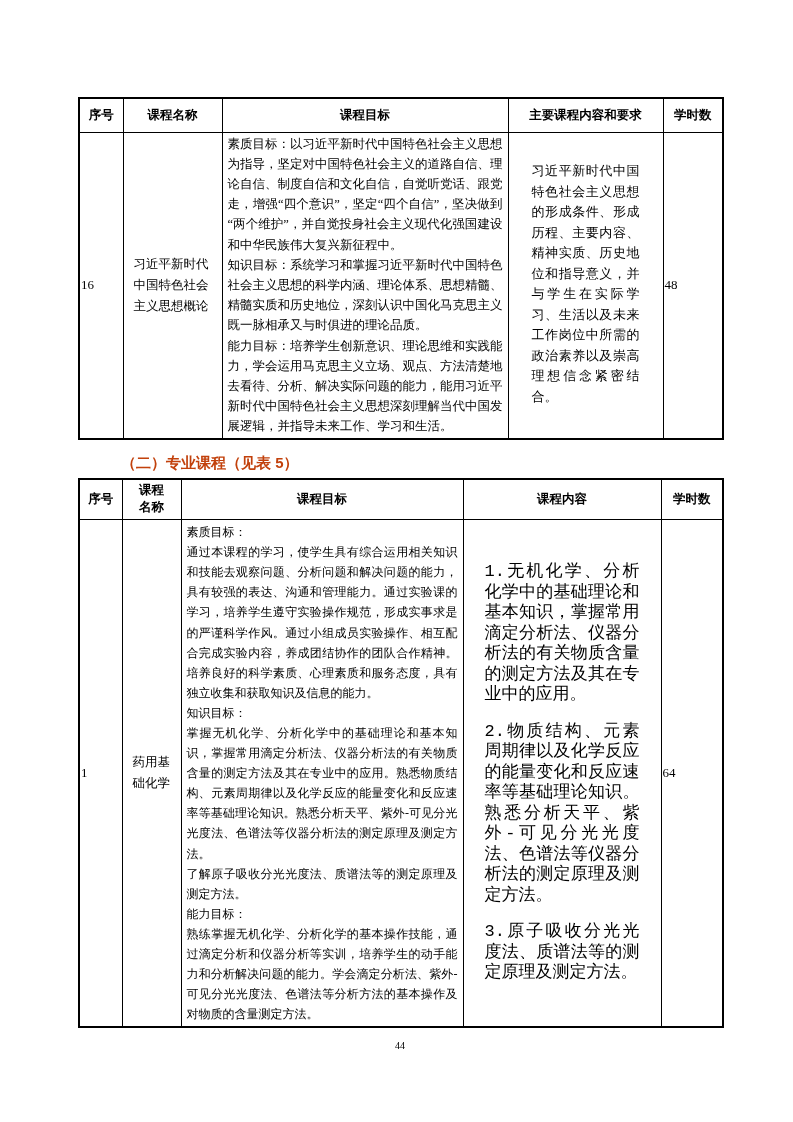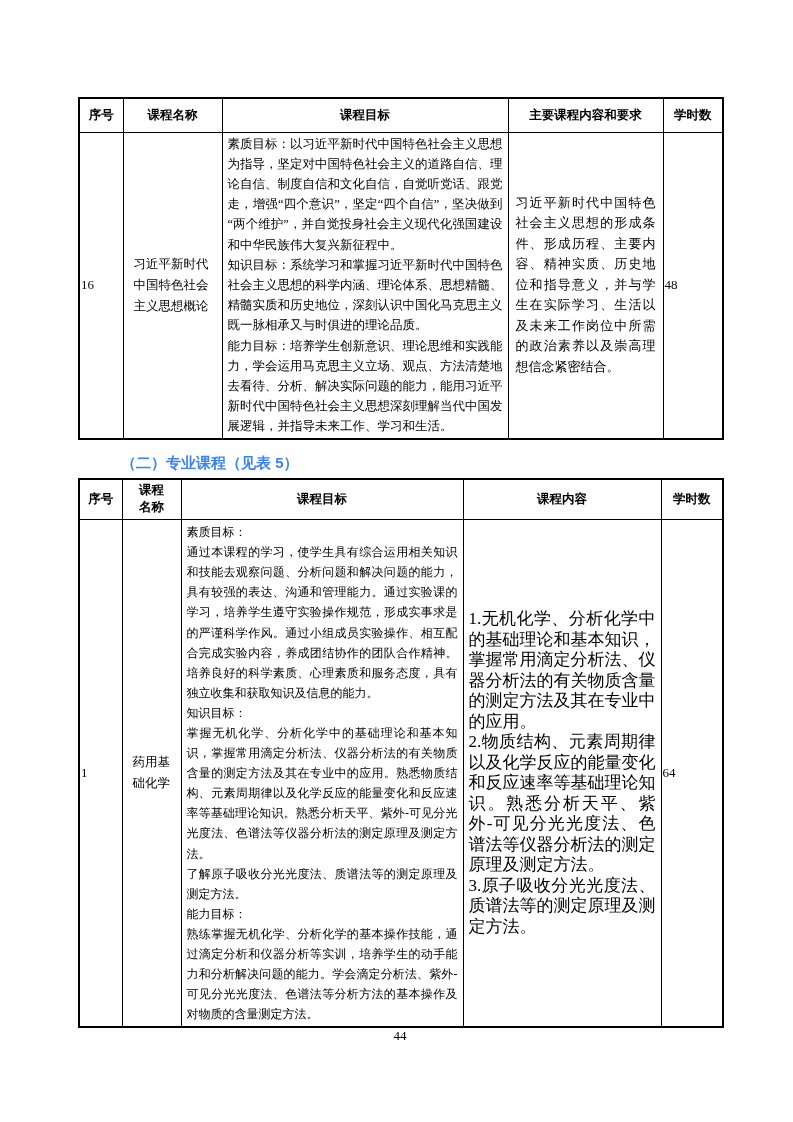--- a/index.html
+++ b/index.html
@@ -33,34 +33,34 @@
   td.c-name  { font-size:12.5px; line-height:21px; padding:0 10px; }
 
   td.objcell { vertical-align:middle; text-align:justify; }
   .t1 td.objcell { font-size:12.5px; line-height:20.2px; padding:1px 5px; }
   .t2 td.objcell { font-size:12px;   line-height:20.1px; padding:2px 5px;margin-left:36px; }
   td.objcell p { margin:0; }
 
   td.cntcell { vertical-align:middle; text-align:justify; }
   .t1 td.cntcell { font-size:13px; line-height:20.5px; padding:0 7px; }
   .t2 td.cntcell { font-size:17px; line-height:20.5px; padding:0 5px; }
-  td.cntcell p { margin:0; }
+  td.cntcell p { margin:16px;font-family:Liberation Mono, monospace; }
 
   .sec-heading {
     margin-top:13px; padding-left:43px;
     font-family:"Liberation Sans","DejaVu Sans",sans-serif;
-    font-weight:bold; font-size:15px; line-height:20px; color:#3b82f6;
+    font-weight:bold; font-size:15px; line-height:20px; color:#c2410c;
   }
   .tbl-title {
     margin-top:3px; text-align:center;
     font-family:"Liberation Sans","DejaVu Sans",sans-serif;
     font-weight:bold; font-size:14.5px; line-height:20px;
   }
   .t2 { margin-top:5px; }
-  .page-num { text-align:center; font-size:13px; }
+  .page-num { margin-top:12px; text-align:center; font-size:10px; }
 </style>
 </head>
 <body>
 
 <div class="page">
   <div class="content">
 
     <table class="ctable t1">
       <colgroup>
         <col style="width:44px">

